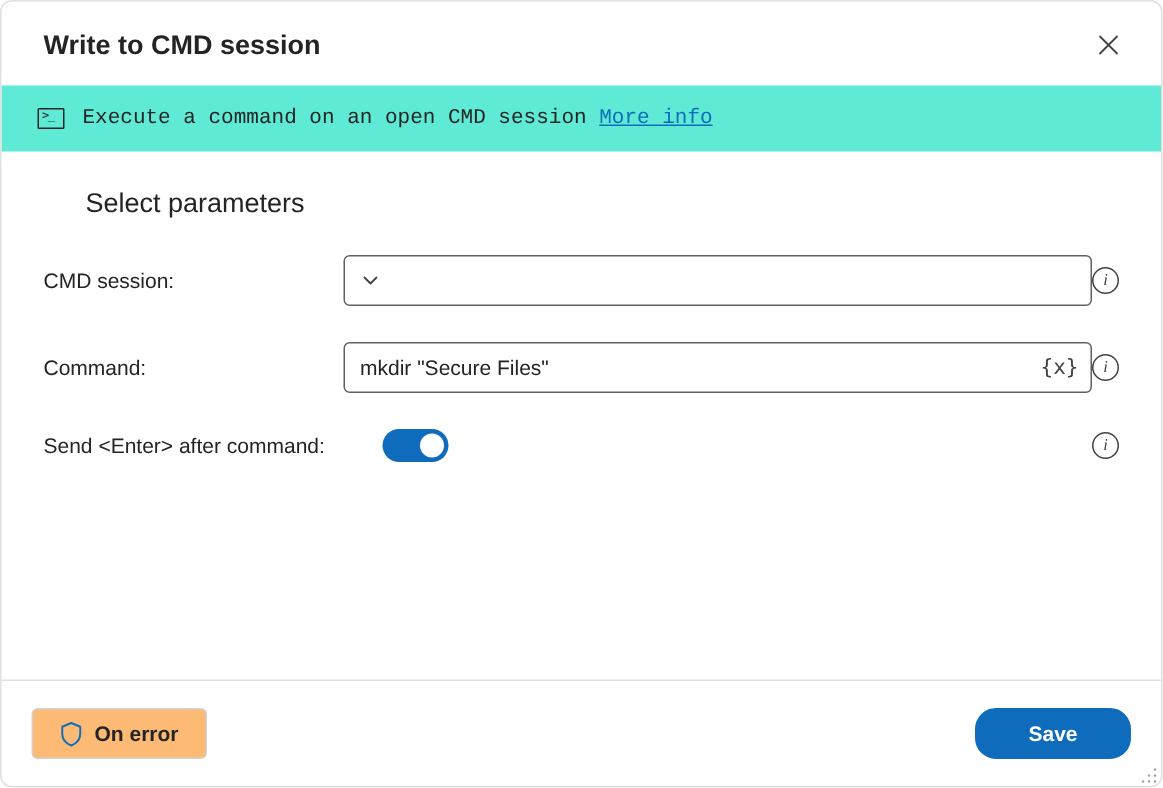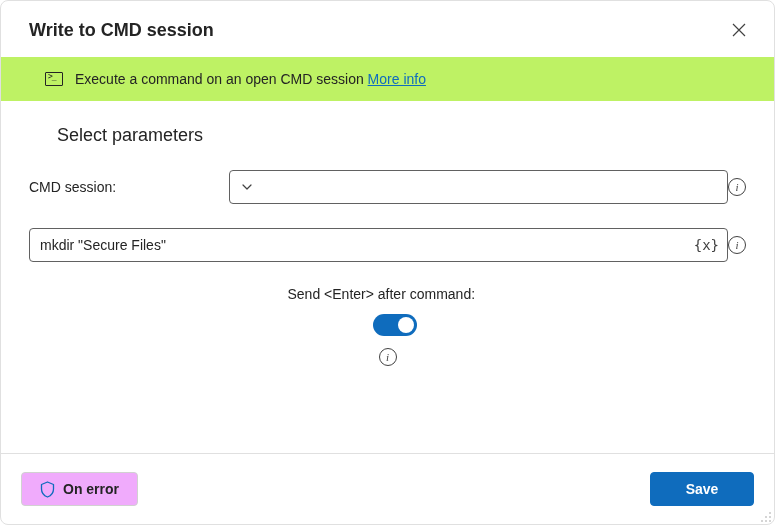--- a/index.html
+++ b/index.html
@@ -32,25 +32,26 @@
       color: #242424;
     }
     .close-btn {
       cursor: pointer;
       padding: 4px;
       display: flex;
       align-items: center;
       justify-content: center;
     }
     .info-banner {
-      background: #bef264;
-      padding: 14px 44px;
+      background: #5eead4;
+      padding: 14px 24px;
       display: flex;
       align-items: center;
       gap: 12px;
+      font-family: Liberation Mono, monospace;
     }
     .cmd-icon {
       width: 18px;
       height: 14px;
       border: 1.5px solid #242424;
       border-radius: 1px;
       position: relative;
       flex-shrink: 0;
     }
     .cmd-icon::before {
@@ -156,21 +157,20 @@
       font-family: Georgia, serif;
       font-style: italic;
       font-size: 11px;
       color: #424242;
     }
     .toggle-row {
       display: flex;
       align-items: center;
       margin-bottom: 24px;
       gap: 12px;
-      flex-direction: column;
     }
     .toggle-label {
       width: 200px;
       flex-shrink: 0;
       color: #242424;
       font-size: 14px;
     }
     .toggle-wrap {
       flex: 1;
       display: flex;
@@ -208,21 +208,21 @@
       font-size: 14px;
       font-weight: 600;
       cursor: pointer;
       display: flex;
       align-items: center;
       justify-content: center;
       gap: 8px;
       font-family: inherit;
     }
     .btn-secondary {
-      background: #f0abfc;
+      background: #fdba74;
       border: 1px solid #d1d1d1;
       color: #242424;
     }
     .btn-primary {
       background: #0f6cbd;
       border: 1px solid #0f6cbd;
       color: #ffffff;
     }
     .footer-right {
       display: flex;
@@ -230,20 +230,21 @@
     }
     .shield-icon {
       display: flex;
       align-items: center;
     }
     .btn-cancel {
       min-width: 104px;
     }
     .btn-save {
       min-width: 104px;
+      border-radius: 14px;
     }
     .resize-handle {
       position: absolute;
       bottom: 2px;
       right: 2px;
       width: 12px;
       height: 12px;
       cursor: nwse-resize;
     }
   </style>
@@ -275,20 +276,21 @@
       <span class="chevron-down">
         <svg width="14" height="14" viewBox="0 0 14 14">
           <path d="M3 5 L7 9 L11 5" stroke="#424242" stroke-width="1.2" fill="none" stroke-linecap="round" stroke-linejoin="round"></path>
         </svg>
       </span>
     </div>
     <div class="info-icon"></div>
   </div>
 
   <div class="form-row">
+    <div class="form-label">Command:</div>
     <div class="text-input">
       <input class="text-input-value" type="text" value="mkdir &quot;Secure Files&quot;" style="">
       <span class="var-icon">{x}</span>
     </div>
     <div class="info-icon"></div>
   </div>
 
   <div class="toggle-row">
     <div class="toggle-label">Send &lt;Enter&gt; after command:</div>
     <div class="toggle-wrap">

